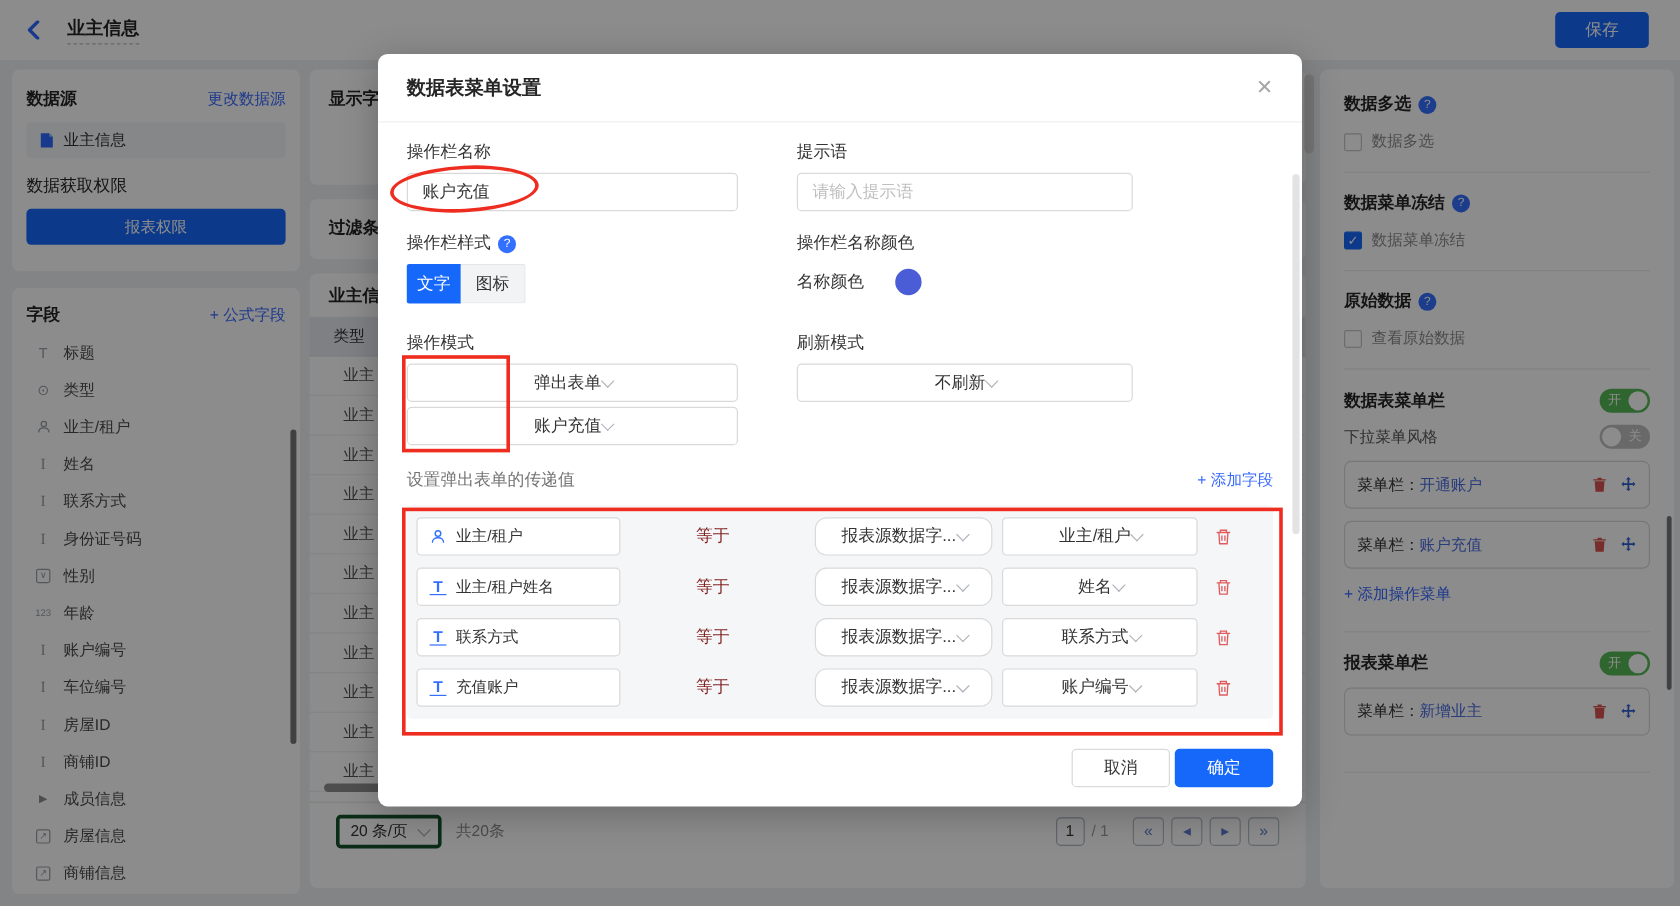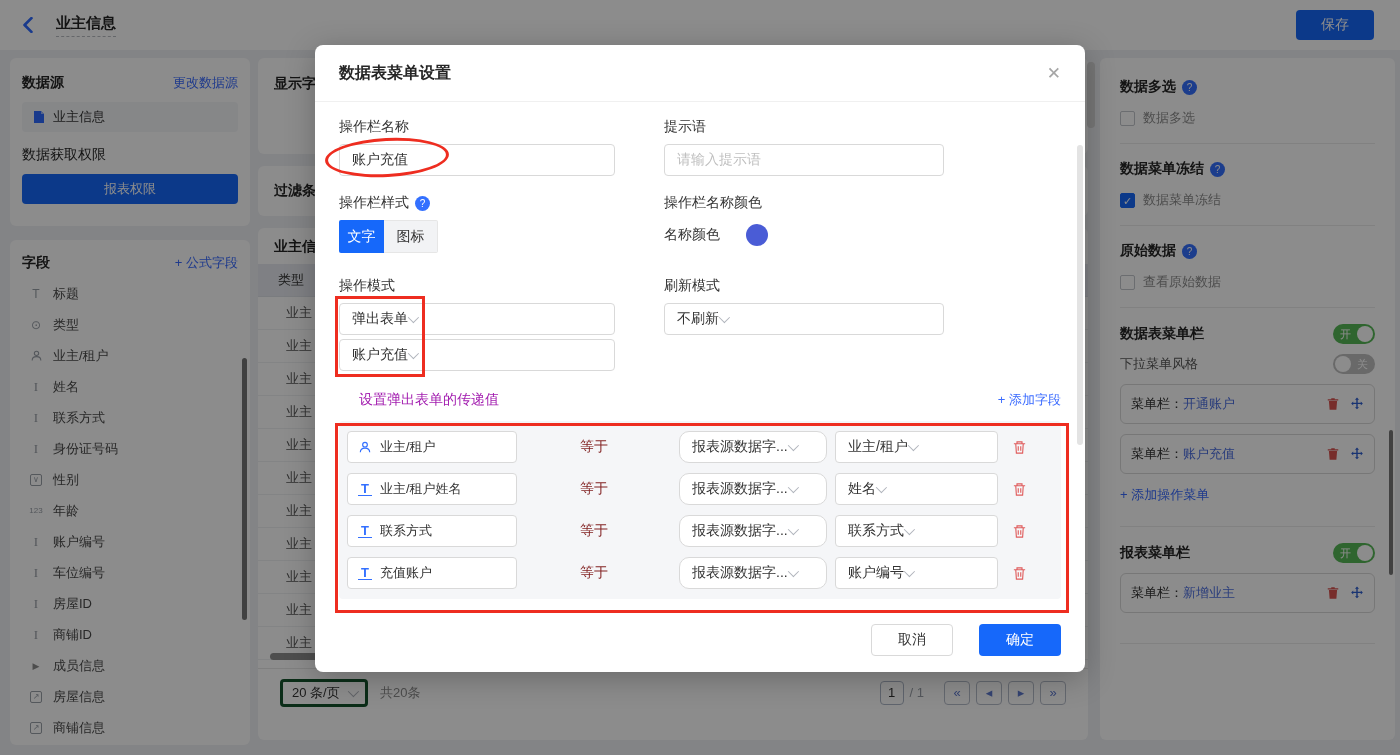--- a/index.html
+++ b/index.html
@@ -93,34 +93,34 @@
   .f-col-l { width:276px; }
   .f-col-r { width:280px; margin-left:49px; }
   .f-label { font-size:14px; color:#333; margin-bottom:8px; display:flex; align-items:center; gap:6px; }
   .input { height:32px; border:1px solid #d9d9d9; border-radius:4px; display:flex; align-items:center; padding:0 12px; font-size:14px; color:#333; background:#fff; }
   .input .ph { color:#bfbfbf; }
   .seg { display:flex; height:33px; width:99px; }
   .seg-on { width:45px; background:#1668fa; color:#fff; display:flex; align-items:center; justify-content:center; font-size:14px; border-radius:2px 0 0 2px; }
   .seg-off { width:54px; background:#f2f3f5; color:#333; border:1px solid #e6e6e6; border-left:none; display:flex; align-items:center; justify-content:center; font-size:14px; border-radius:0 2px 2px 0; }
   .color-row { display:flex; align-items:center; margin-top:12px; font-size:14px; color:#333; }
   .swatch { width:22px; height:22px; border-radius:50%; background:#4a5cd6; margin-left:26px; }
-  .select { height:32px; border:1px solid #d9d9d9; border-radius:4px; display:flex; align-items:center; justify-content:flex-start; padding:0 12px; font-size:14px; color:#333; background:#fff; }
+  .select { height:32px; border:1px solid #d9d9d9; border-radius:4px; display:flex; align-items:center; justify-content:center; padding:0 12px; font-size:14px; color:#333; background:#fff; }
   .chev { width:8px; height:8px; border-right:1.6px solid #b0b4bc; border-bottom:1.6px solid #b0b4bc; transform:rotate(45deg) translateY(-2px); flex:0 0 8px; } .mt18 { margin-top:18px; }
   .transfer-head { display:flex; align-items:center; justify-content:space-between; margin-top:20px; }
-  .transfer-label { font-size:14px; color:#a21caf;margin-left:20px; }
+  .transfer-label { font-size:14px; color:#737373; }
   .rows-wrap { margin-top:12px; background:#f5f6f8; border-radius:4px; padding:10px 8px 8px 8px; }
   .v-row { display:flex; align-items:center; height:32px; margin-bottom:10px; }
   .v-field { width:170px; height:32px; background:#fff; border:1px solid #d9d9d9; border-radius:4px; display:flex; align-items:center; gap:8px; padding:0 10px; font-size:13px; color:#333; }
   .v-ico { color:#3370ff; display:inline-flex; width:14px; justify-content:center; }
   .v-ico.t-glyph { font-size:13px; font-weight:700; border-bottom:1.5px solid #3370ff; line-height:13px; }
   .v-op { width:30px; margin-left:62px; font-size:14px; color:#7f1d1d;text-align:center; }
   .v-src { width:148px; margin-left:70px;border-radius:10px; }
   .v-val { width:163px; margin-left:8px; }
   .v-trash { margin-left:14px; color:#e05c5c; display:inline-flex; cursor:pointer; }
-  .m-foot { position:absolute; left:4px; right:0; bottom:0; height:64px; display:flex; align-items:center; justify-content:flex-end; gap:26px; padding:0 24px; }
+  .m-foot { position:absolute; left:4px; right:0; bottom:0; height:64px; display:flex; align-items:center; justify-content:flex-end; gap:4px; padding:0 24px; }
   .btn-cancel { width:82px; height:32px; background:#fff; border:1px solid #d9d9d9; border-radius:4px; font-size:14px; color:#333; }
   .btn-ok { width:82px; height:32px; background:#1668fa; border:none; border-radius:4px; font-size:14px; color:#fff; }
   .modal-scroll { position:absolute; right:2px; top:100px; width:6px; height:300px; background:#e3e3e3; border-radius:3px; }
 
   
   .anno { position:absolute; border:3px solid #ee2d20; z-index:30; pointer-events:none; }
   .anno-ellipse { left:10px; top:93px; width:124px; height:39px; border-radius:50%; transform:rotate(-3deg); }
   .anno-rect1 { left:20px; top:251px; width:90px; height:81px; }
   .anno-rect2 { left:20px; top:378px; width:734px; height:190px; }
 </style>

